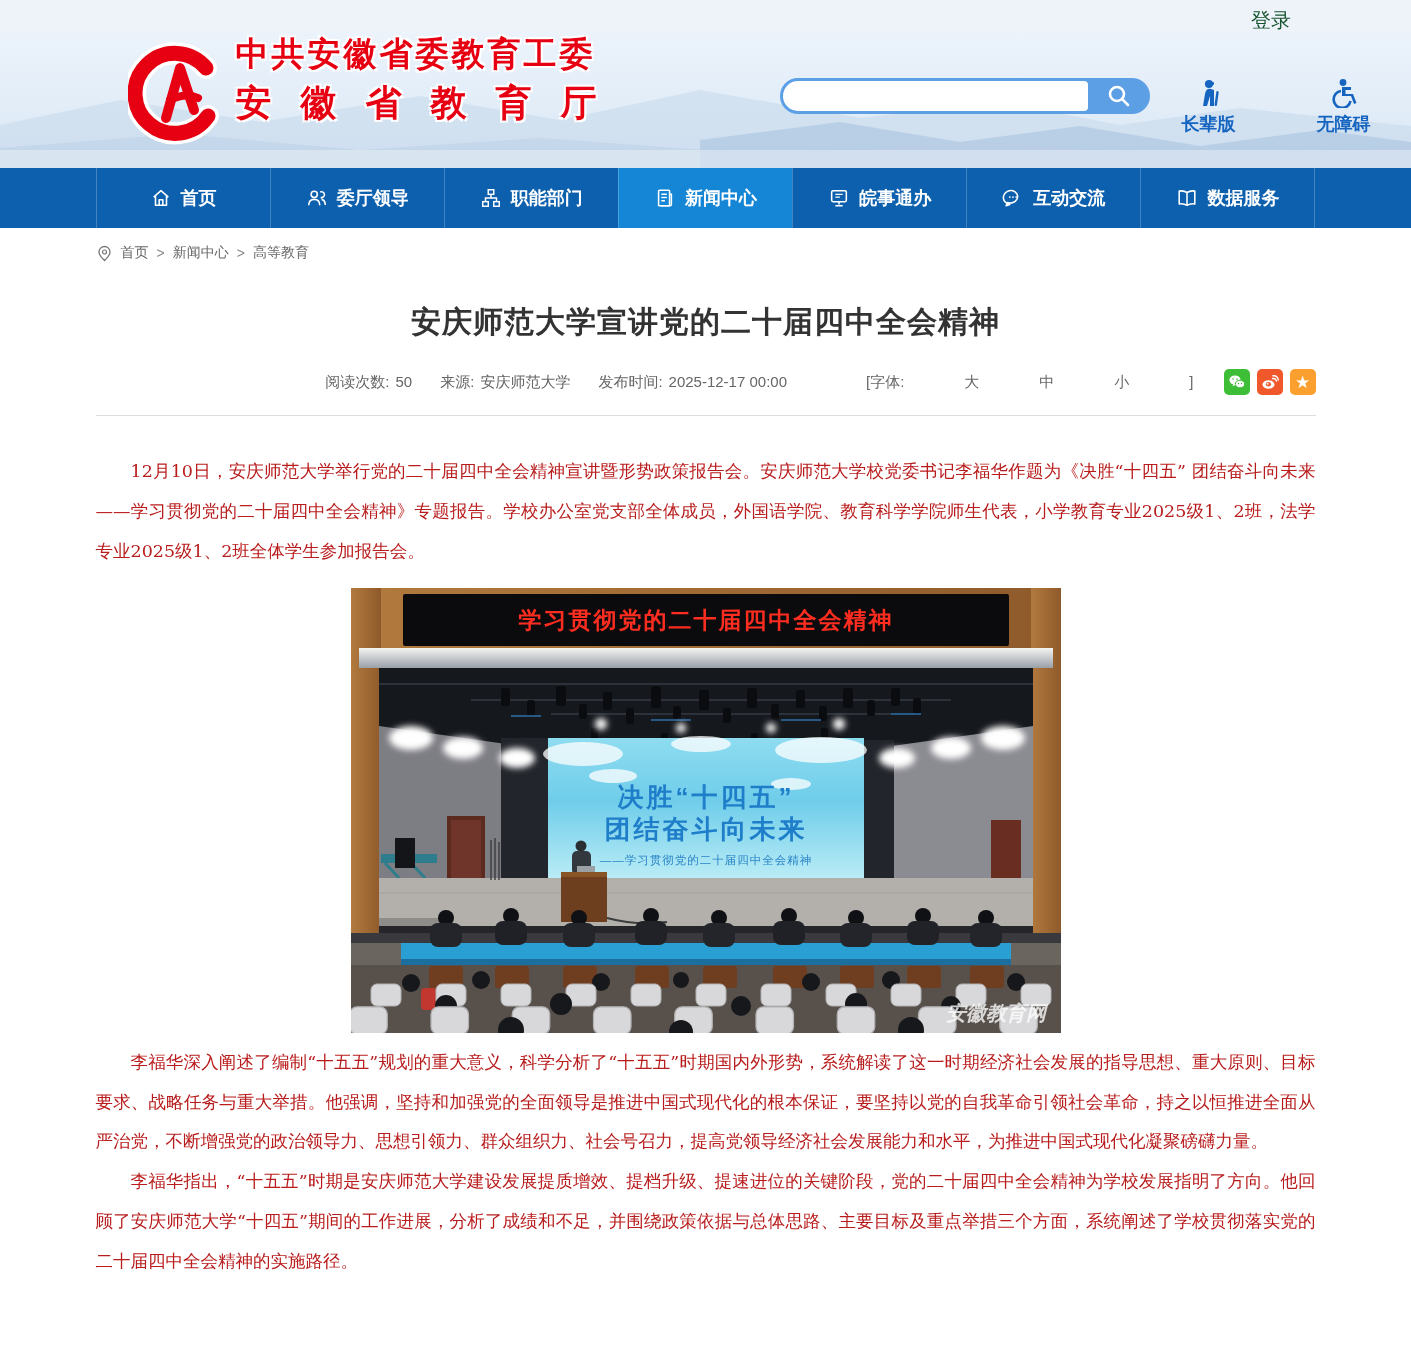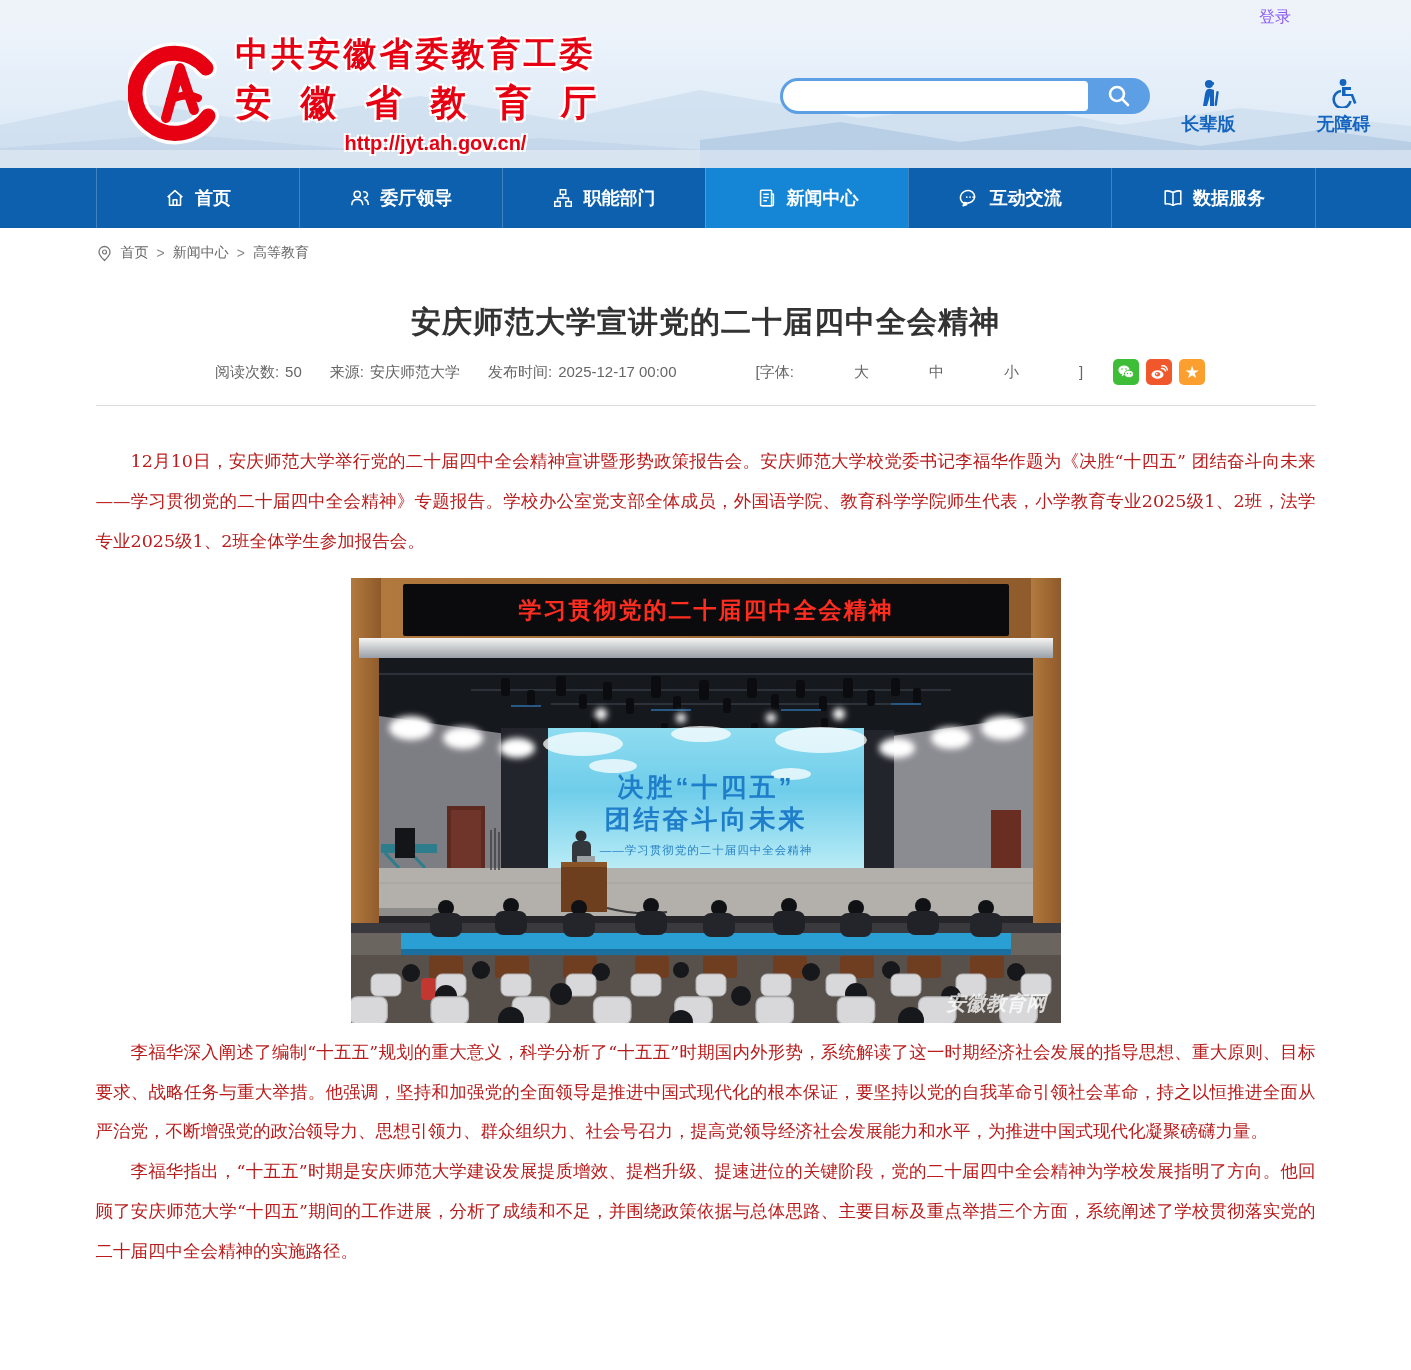--- a/index.html
+++ b/index.html
@@ -1,21 +1,21 @@
 <!DOCTYPE html>
 <html><head>
 <meta charset="utf-8">
 <style>
   * { margin:0; padding:0; box-sizing:border-box; }
   html,body { background:#fff; }
   body { width:1411px; font-family:"Liberation Sans", sans-serif; color:#333; }
 
   
   .topbar { height:30px; background:#eef3fa; position:relative; }
-  .login { position:absolute; right:120px; top:7px; font-size:16px; color:#8b5cf6; cursor:pointer; }
+  .login { position:absolute; right:120px; top:7px; font-size:20px; color:#14532d; cursor:pointer; }
 
   
   .banner { height:138px; position:relative; background:linear-gradient(180deg,#ecf3fb 0%,#e2edf8 55%,#d7e5f3 100%); overflow:hidden;padding-left:48px; }
   .banner svg.mtn { position:absolute; left:0; top:0; width:100%; height:100%; }
   .banner-inner { position:relative; width:1220px; margin:0 auto; height:100%; }
 
   .logo-block { position:absolute; left:8px; top:2px; display:flex; align-items:flex-start; }
   .emblem { width:100px; height:105px; margin-top:8px; }
   .logo-text { margin-left:8px; }
   .org1 { font-size:33px; font-weight:bold; color:#e60012; letter-spacing:3px;
@@ -44,21 +44,21 @@
   .nav-item svg { width:22px; height:22px; }
 
   
   .crumbs { width:1220px; margin:16px auto 0; display:flex; align-items:center; gap:8px; color:#666; font-size:14px; }
   .crumbs .sep { color:#888; }
   .crumb { cursor:pointer; }
 
   
   .main { width:1220px; margin:0 auto; }
   .art-title { text-align:center; font-size:30px; font-weight:bold; color:#333; margin-top:40px; letter-spacing:1px; }
-  .meta { display:flex; justify-content:center; align-items:center; gap:10px; margin-top:16px; color:#666; font-size:15px; }
+  .meta { display:flex; justify-content:flex-end; align-items:center; gap:10px; margin-top:26px; color:#666; font-size:15px; }
   .meta .grp { display:flex; gap:6px; margin:0 9px; }
   .fontsize span { margin:0 3px; cursor:pointer;padding-left:48px; }
   .share { display:flex; gap:7px; margin-left:8px; }
   .share-ic { width:26px; height:26px; border-radius:5px; display:flex; align-items:center; justify-content:center; cursor:pointer; }
   .share-wechat { background:#3ebd37; }
   .share-weibo  { background:#f0582b; }
   .share-fav    { background:#fba02e; color:#fff; font-size:17px; }
   .divider { border:none; border-top:1px solid #ddd; margin-top:20px; }
 
   .art-body p { font-family:"DejaVu Serif","Liberation Serif",serif; font-size:17.5px; line-height:2.28; color:#b91c1c;
@@ -92,21 +92,20 @@
     <div class="logo-block">
       <svg class="emblem" viewBox="0 0 100 105">
         <path d="M78 28 A40 40 0 1 0 80 76" fill="none" stroke="#fff" stroke-width="22" stroke-linecap="round"></path>
         <path d="M78 28 A40 40 0 1 0 80 76" fill="none" stroke="#e60012" stroke-width="15" stroke-linecap="round"></path>
         <path d="M38 78 L52 28 L66 70" fill="none" stroke="#e60012" stroke-width="10" stroke-linecap="round" stroke-linejoin="round"></path>
         <path d="M42 60 Q58 52 70 58" fill="none" stroke="#e60012" stroke-width="8" stroke-linecap="round"></path>
       </svg>
       <div class="logo-text">
         <div class="org1">中共安徽省委教育工委</div>
         <div class="org2">安徽省教育厅</div>
-        <div class="org-url">http://jyt.ah.gov.cn/</div>
       </div>
     </div>
 
     <div class="search-wrap">
       <input class="search-input" type="text" style="">
       <button class="search-btn">
         <svg width="26" height="26" viewBox="0 0 26 26">
           <circle cx="11" cy="11" r="7" fill="none" stroke="#fff" stroke-width="2.6"></circle>
           <line x1="16.2" y1="16.2" x2="22" y2="22" stroke="#fff" stroke-width="2.6" stroke-linecap="round"></line>
         </svg>
@@ -159,20 +158,28 @@
         </svg>
       <span>职能部门</span>
     </div>
     <div class="nav-item active">
       <svg viewBox="0 0 24 24">
           <rect x="5" y="3.5" width="12" height="17" rx="1" fill="none" stroke="#fff" stroke-width="1.7"></rect>
           <path d="M8 8 H14 M8 11.5 H14 M8 15 H12" stroke="#fff" stroke-width="1.6"></path>
           <path d="M17 8 H19 V19 Q19 20.5 17.5 20.5 H7" fill="none" stroke="#fff" stroke-width="1.6"></path>
         </svg>
       <span>新闻中心</span>
+    </div>
+    <div class="nav-item">
+      <svg viewBox="0 0 24 24">
+          <rect x="4" y="4" width="16" height="12" rx="1.5" fill="none" stroke="#fff" stroke-width="1.7"></rect>
+          <path d="M8 8 H16 M8 11 H13" stroke="#fff" stroke-width="1.5"></path>
+          <path d="M12 16 V19 M8 20.5 H16" stroke="#fff" stroke-width="1.7"></path>
+        </svg>
+      <span>皖事通办</span>
     </div>
     <div class="nav-item">
       <svg viewBox="0 0 24 24">
           <path d="M12 4 A8 7 0 1 1 6 17 L4.5 20.5 L8.5 19 A8 7 0 0 1 12 4 Z" fill="none" stroke="#fff" stroke-width="1.7" stroke-linejoin="round"></path>
           <circle cx="8.5" cy="11" r="1" fill="#fff"></circle>
           <circle cx="12" cy="11" r="1" fill="#fff"></circle>
           <circle cx="15.5" cy="11" r="1" fill="#fff"></circle>
         </svg>
       <span>互动交流</span>
     </div>

